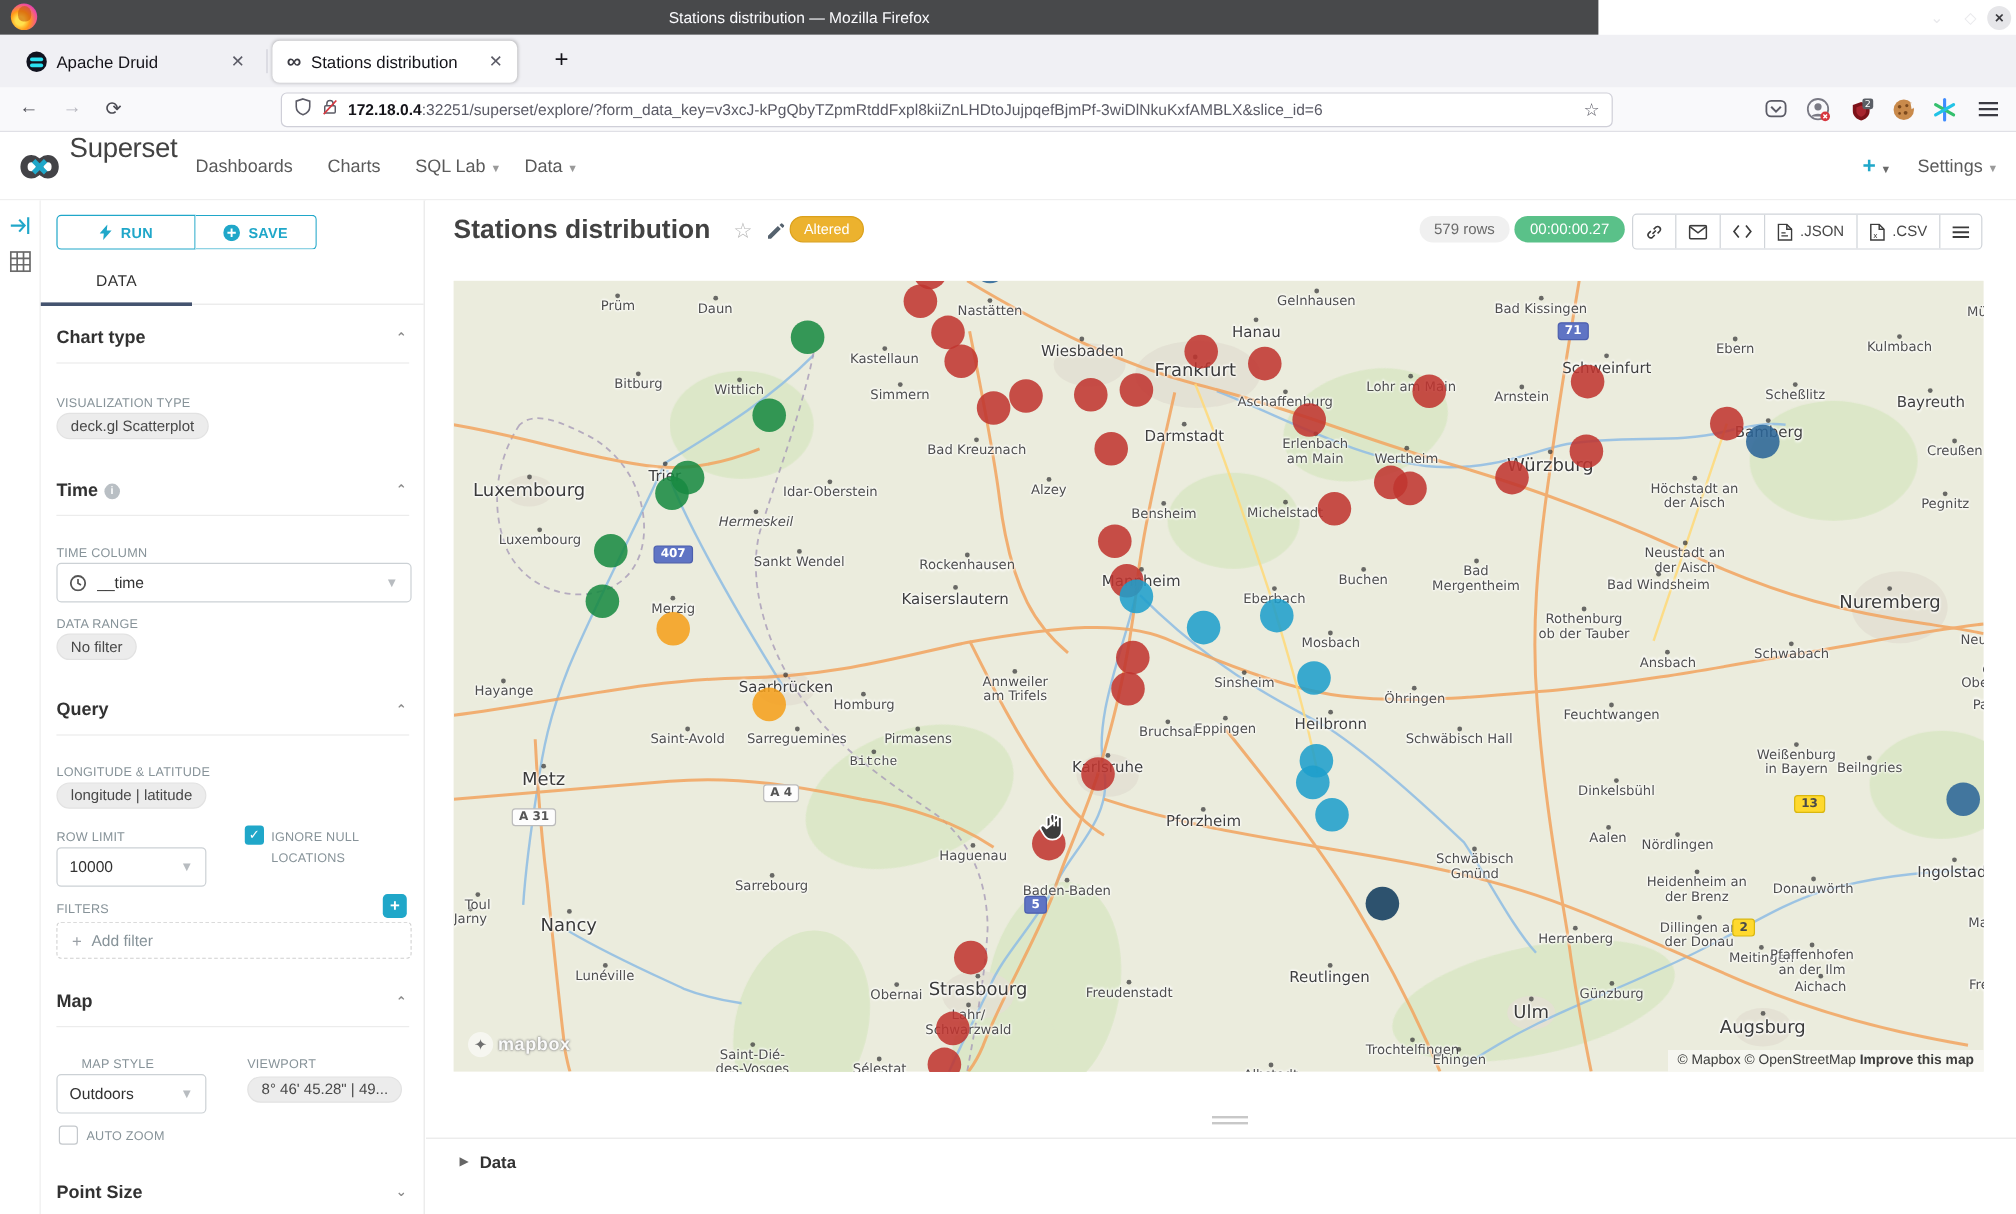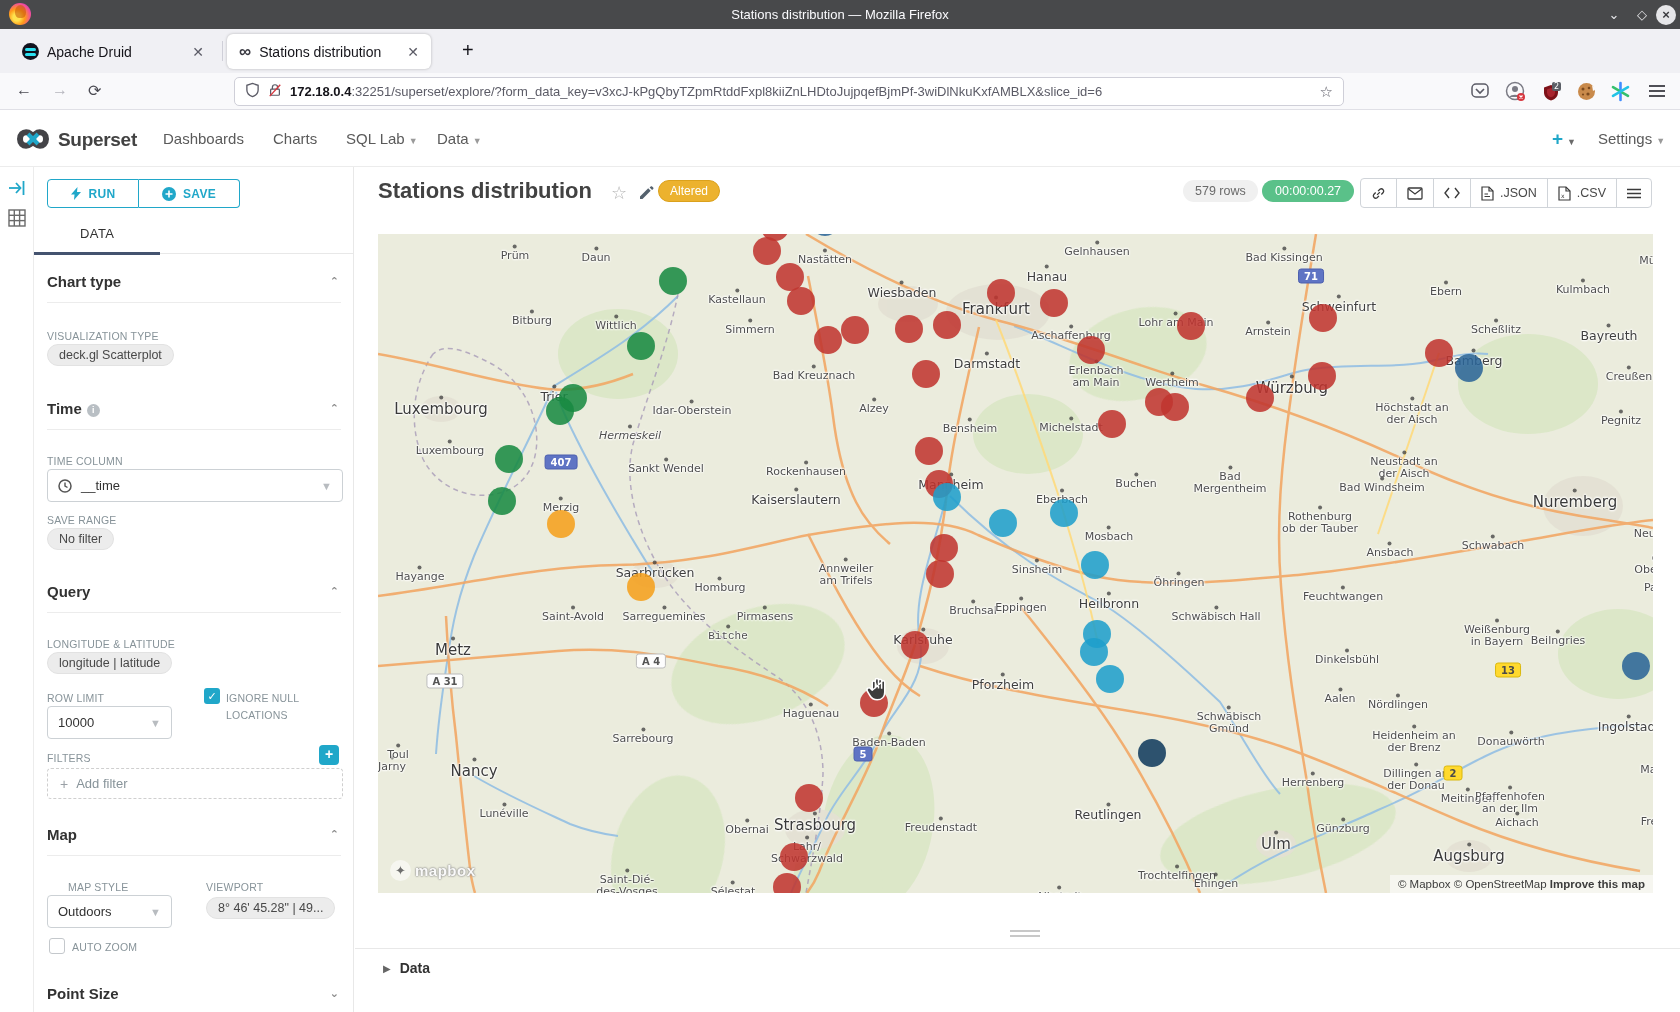--- a/index.html
+++ b/index.html
@@ -1,21 +1,21 @@
 <!DOCTYPE html>
 <html><head>
 <meta charset="utf-8">
 <style>
   * { margin:0; padding:0; box-sizing:border-box; }
   html,body { width:1680px; height:1012px; overflow:hidden; background:#fff;
     font-family:"Liberation Sans","DejaVu Sans",sans-serif; }
   .abs { position:absolute; }
 
   
-  #titlebar { position:absolute; left:0; top:0; width:1680px; height:29px; background:#48494b; }
+  #titlebar { position:absolute; left:0; top:0; width:1332px; height:29px; background:#48494b; }
   #titlebar .wtitle { position:absolute; left:0; right:0; top:7px; text-align:center; color:#fbfbfe; font-size:13px; }
   .fx-logo { position:absolute; left:9px; top:3px; width:22px; height:22px; border-radius:50%;
     background:radial-gradient(circle at 35% 65%, #ffe14d 0 18%, #ff9a18 40%, #f14e9c 70%, #8b2bd0 100%); }
   .fx-logo:after { content:""; position:absolute; left:6px; top:2px; width:11px; height:13px; border-radius:50% 50% 40% 40%; background:#c2540a; opacity:.55; }
   .winbtn { position:absolute; top:5px; width:20px; height:20px; color:#e9e9ec; font-size:13px; text-align:center; line-height:20px; }
   #win-close { background:#e6e6e9; color:#3a3a3e; border-radius:50%; font-weight:bold; }
 
   #tabbar { position:absolute; left:0; top:29px; width:1680px; height:44px; background:#f0f0f4; }
   .tab { position:absolute; top:5px; height:35px; display:flex; align-items:center; font-size:14px; color:#15141a; }
   .tab .tlabel { white-space:nowrap; }
@@ -31,33 +31,33 @@
   .navarrow { position:absolute; top:8px; font-size:16px; color:#4a4a52; }
   .urlbar { position:absolute; left:234px; top:4px; width:1110px; height:29px; background:#fff; border:1px solid #cfcfd8; border-radius:5px; display:flex; align-items:center; padding:0 10px; }
   .urlbar .host { font-size:13px; color:#15141a; font-weight:bold; }
   .urlbar .rest { font-size:13px; color:#5b5b66; white-space:nowrap; overflow:hidden; }
   .ubicon { margin-right:8px; flex:none; position:relative; }
   .star { margin-left:auto; color:#5b5b66; font-size:15px; }
   .tb-ico { position:absolute; top:8px; width:22px; height:22px; }
 
   
   #supnav { position:absolute; left:0; top:110px; width:1680px; height:57px; background:#fff; border-bottom:1px solid #ececec; }
-  .brandword { position:absolute; left:58px; top:19px; font-size:19px; font-weight:bold; color:#424242; letter-spacing:-.3px; }
+  .brandword { position:absolute; left:58px; top:0; font-size:23px; font-weight:normal; color:#424242; letter-spacing:-.3px; }
   .supmenu { position:absolute; top:20px; font-size:15px; color:#5a5a5a; }
   .caret { font-size:9px; color:#9a9a9a; margin-left:4px; }
   #nav-plus { position:absolute; top:18px; left:1552px; color:#20a7c9; font-size:19px; font-weight:bold; }
   #nav-plus .caret{ color:#6a6a6a; }
   #nav-settings { position:absolute; top:20px; left:1598px; font-size:15px; color:#5a5a5a; }
 
   
   #rail { position:absolute; left:0; top:167px; width:34px; bottom:0; background:#fff; border-right:1px solid #ececec; }
   #panel { position:absolute; left:34px; top:167px; width:320px; bottom:0; background:#fff; border-right:1px solid #e8e8e8; }
   .runsave { position:absolute; left:13px; top:12px; display:flex; }
   .btn-teal { height:29px; border:1px solid #20a7c9; color:#20a7c9; font-size:12px; font-weight:bold; letter-spacing:.3px; display:flex; align-items:center; justify-content:center; background:#fff; }
-  #btn-run { width:92px; border-radius:4px 0 0 4px; }
+  #btn-run { width:116px; border-radius:4px 0 0 4px; }
   #btn-save { width:101px; border-left:none; border-radius:0 4px 4px 0; }
   .tabhdr { position:absolute; left:0; top:50px; width:100%; height:37px; border-bottom:1px solid #e8e8e8; }
   .tabhdr .tname { position:absolute; left:46px; top:9px; font-size:13px; color:#323232; letter-spacing:.4px; }
   .inkbar { position:absolute; left:0; bottom:-2px; width:126px; height:3px; background:#44536f; }
   .sec-h { position:absolute; left:13px; right:12px; height:30px; border-bottom:1px solid #ececec; font-size:15px; font-weight:600; color:#323232; }
   .sec-h .chev { position:absolute; right:2px; top:2px; color:#8a8a8a; font-size:11px; }
   .flabel { position:absolute; font-size:10.5px; color:#879399; letter-spacing:.2px; }
   .pill { position:absolute; background:#ececec; border:1px solid #e2e2e2; border-radius:11px; font-size:12.5px; color:#484848; padding:3px 11px; white-space:nowrap; }
   .selbox { position:absolute; height:33px; background:#fff; border:1px solid #ccd1d5; border-radius:4px; font-size:13px; color:#323232; display:flex; align-items:center; padding:0 10px; }
   .selbox .dn { margin-left:auto; color:#b8bcc0; font-size:11px; }
@@ -281,21 +281,21 @@
   </div>
   <div class="flabel" style="left:13px; top:288px;">TIME COLUMN</div>
   <div class="selbox" style="left:13px; top:302px; width:296px;">
     <svg width="14" height="14" viewBox="0 0 14 14" style="margin-right:9px">
         <circle cx="7" cy="7" r="6" fill="none" stroke="#555" stroke-width="1.5"></circle>
         <path d="M7 3.5V7l2.5 1.5" fill="none" stroke="#555" stroke-width="1.4"></path>
       </svg>
     <span>__time</span>
       <span class="dn">▼</span>
   </div>
-  <div class="flabel" style="left:13px; top:347px;">SAVE RANGE</div>
+  <div class="flabel" style="left:13px; top:347px;">DATA RANGE</div>
   <div class="pill" style="left:13px; top:361px;">No filter</div>
 
   <div class="sec-h" style="top:416px;">
     <span>Query</span><span class="chev">⌃</span>
   </div>
   <div class="flabel" style="left:13px; top:471px;">LONGITUDE &amp; LATITUDE</div>
   <div class="pill" style="left:13px; top:485px;">longitude | latitude</div>
   <div class="flabel" style="left:13px; top:525px;">ROW LIMIT</div>
   <div class="selbox" style="left:13px; top:539px; width:125px;">
     <span>10000</span>

